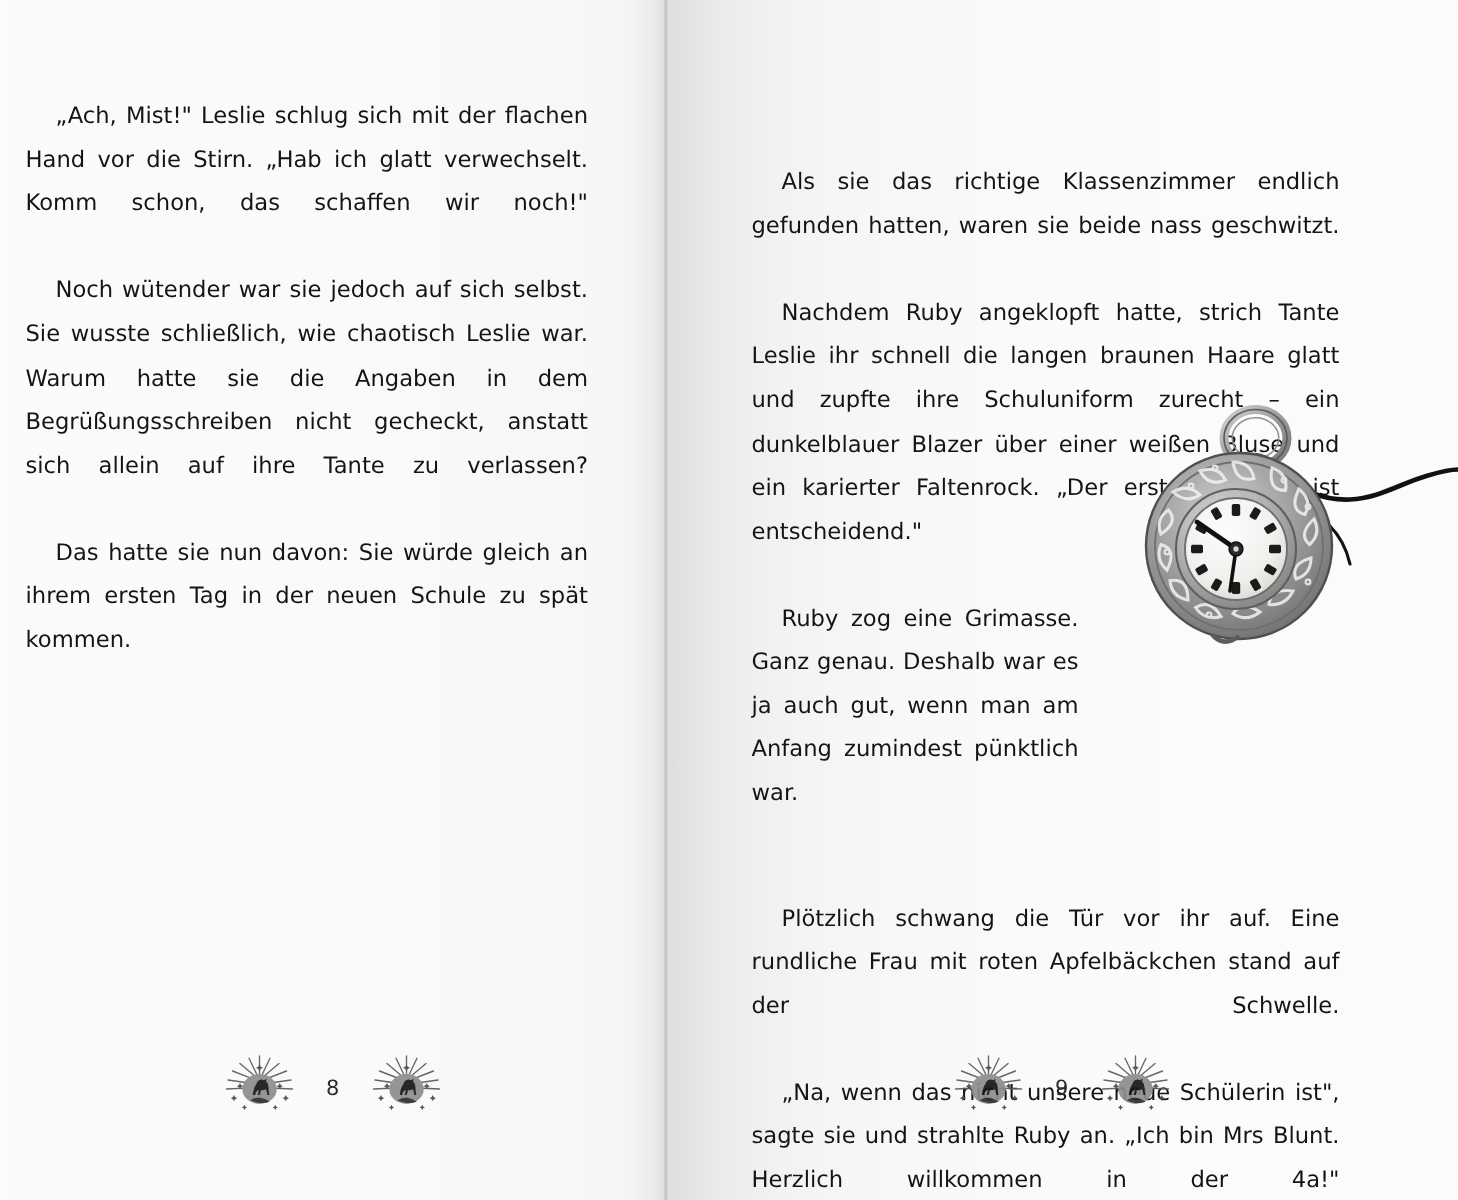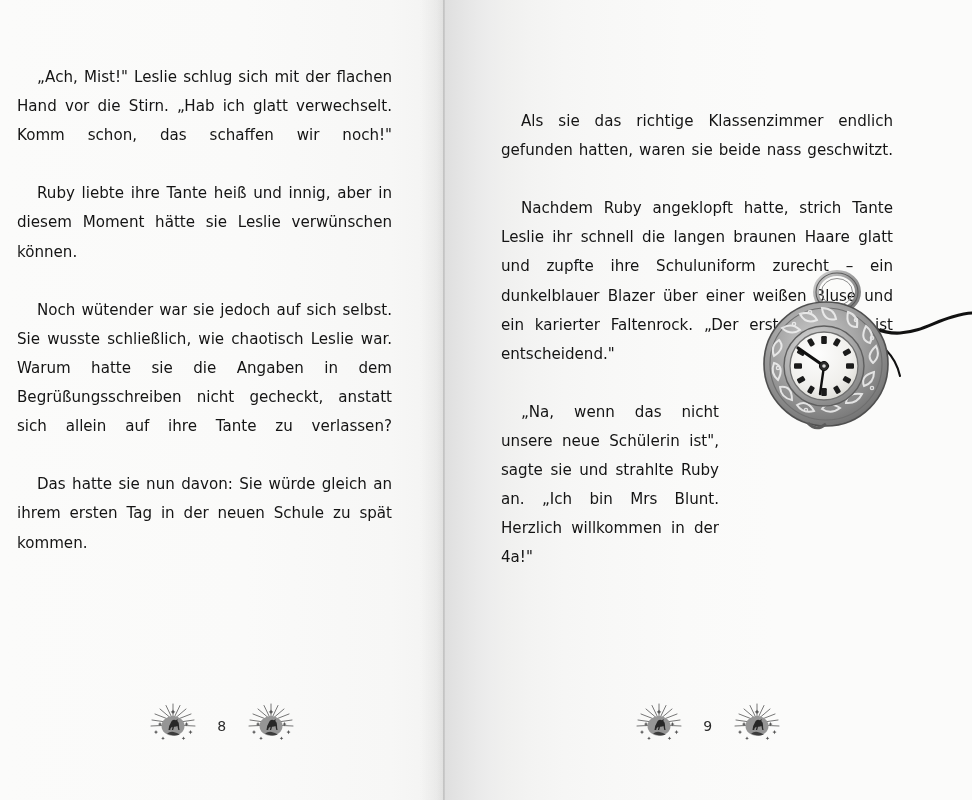--- a/index.html
+++ b/index.html
@@ -155,29 +155,30 @@
 
   <div class="page" id="page-left"></div>
 
   <div class="page" id="page-right"></div>
 
   <div id="gutter-shadow-left"></div>
   <div id="gutter-crease"></div>
 
   <div class="textcol" id="col-left">
     <p class="para">„Ach, Mist!" Leslie schlug sich mit der flachen Hand vor die Stirn. „Hab ich glatt verwechselt. Komm schon, das schaffen wir noch!"</p>
-    <p class="para">Ruby liebte ihre Tante heiß und innig, aber in diesem Moment hätte sie Leslie verwünschen können.</p>
     <p class="para">Noch wütender war sie jedoch auf sich selbst. Sie wusste schließlich, wie chaotisch Leslie war. Warum hatte sie die Angaben in dem Begrüßungsschreiben nicht gecheckt, anstatt sich allein auf ihre Tante zu verlassen?</p>
     <p class="para">Das hatte sie nun davon: Sie würde gleich an ihrem ersten Tag in der neuen Schule zu spät kommen.</p>
   </div>
 
   <div class="textcol" id="col-right">
     <p class="para">Als sie das richtige Klassenzimmer endlich gefunden hatten, waren sie beide nass geschwitzt.</p>
     <p class="para">Nachdem Ruby angeklopft hatte, strich Tante Leslie ihr schnell die langen braunen Haare glatt und zupfte ihre Schuluniform zurecht – ein dunkelblauer Blazer über einer weißen Bluse und ein karierter Faltenrock. „Der erste Eindruck ist entscheidend."</p>
     <div id="watch-wrap"></div>
+    <p class="para">Ruby zog eine Grimasse. Ganz genau. Deshalb war es ja auch gut, wenn man am Anfang zumindest pünktlich war.</p>
+    <p class="para">Plötzlich schwang die Tür vor ihr auf. Eine rundliche Frau mit roten Apfelbäckchen stand auf der Schwelle.</p>
     <p class="para">„Na, wenn das nicht unsere neue Schülerin ist", sagte sie und strahlte Ruby an. „Ich bin Mrs Blunt. Herzlich willkommen in der 4a!"</p>
 
   </div>
 
   <div id="watch-art">
     <svg viewBox="0 0 224 172" width="224" height="172" xmlns="http://www.w3.org/2000/svg">
       <defs>
         <radialGradient id="caseGrad" cx="42%" cy="34%" r="72%">
           <stop offset="0%" stop-color="#cfcfcf"></stop>
           <stop offset="45%" stop-color="#a6a6a6"></stop>

